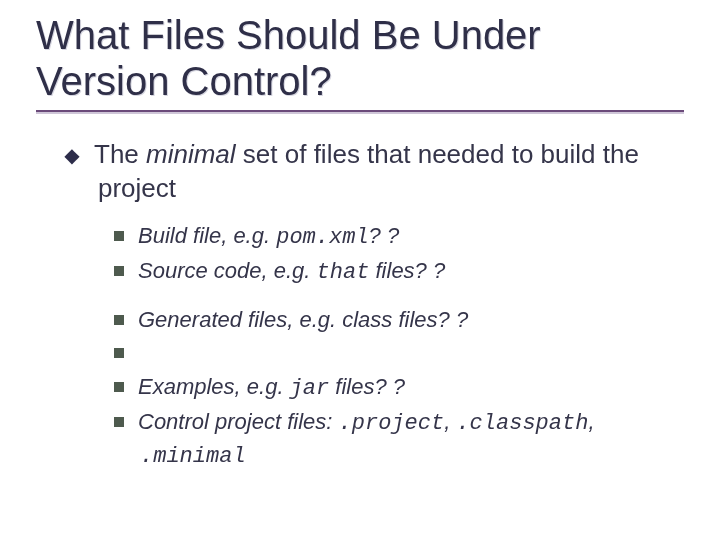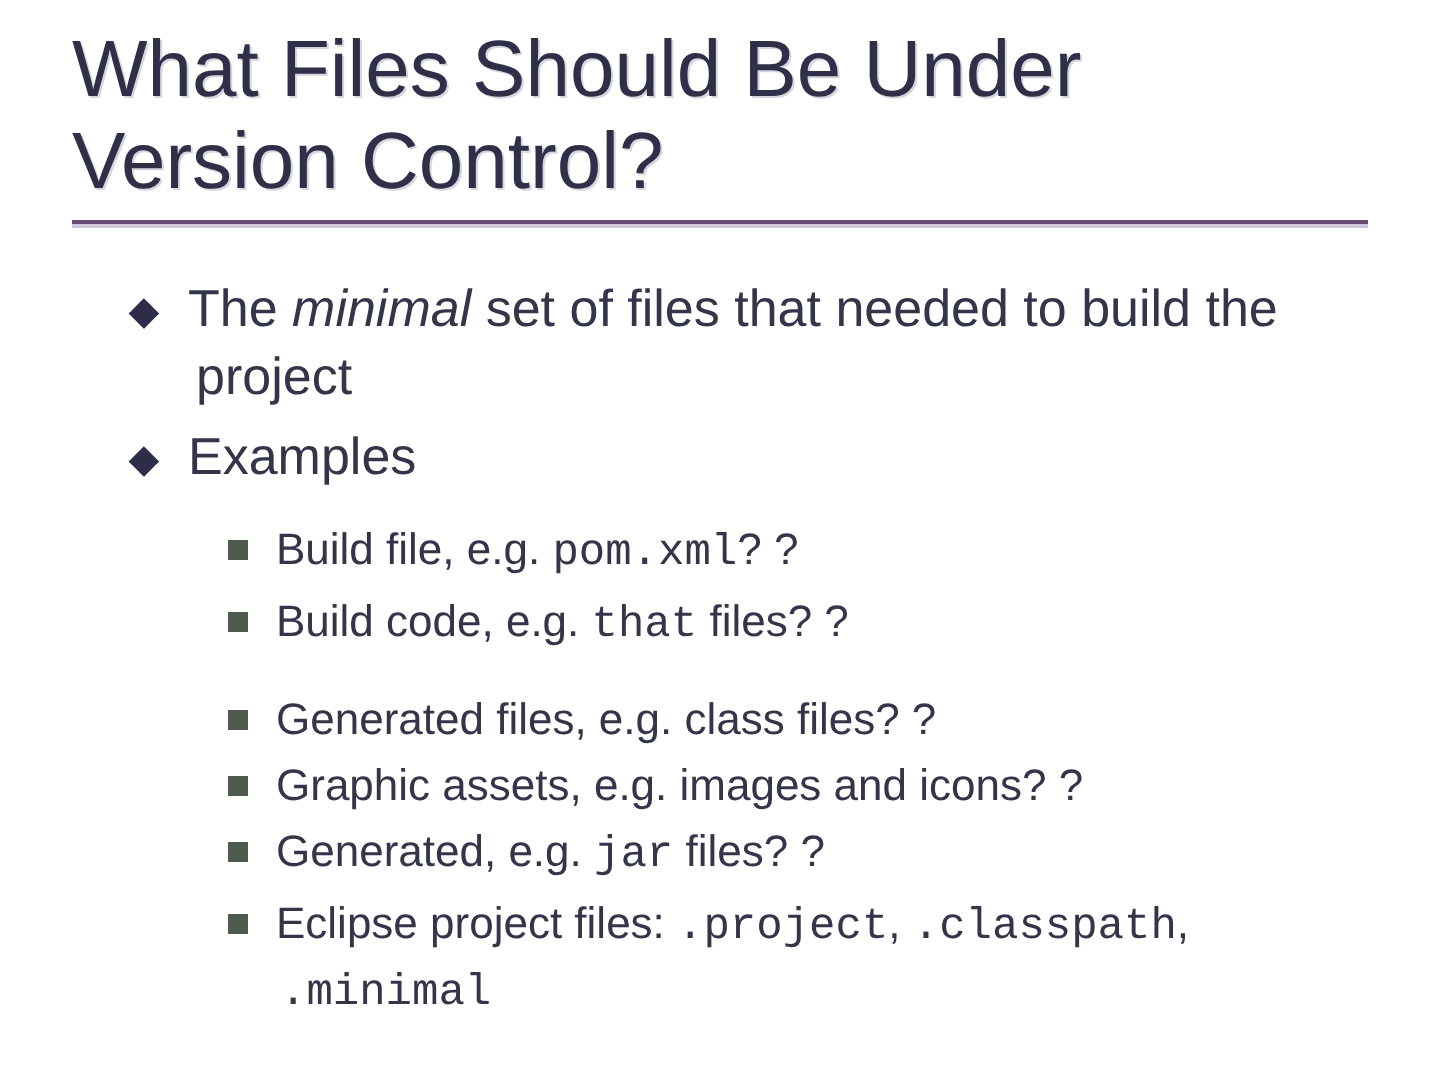--- a/index.html
+++ b/index.html
@@ -56,20 +56,21 @@
   .lvl2-wrap {
     margin-top: 14px;
     padding-left: 50px;
     font-size: 22px;
     line-height: 1.42;
   }
   .lvl2 {
     margin: 2px 0;
     padding-left: 26px;
     text-indent: -26px;
+    font-style: italic;
   }
   .lvl2.gap {
     margin-top: 16px;
   }
   .square {
     display: inline-block;
     width: 10px;
     height: 10px;
     background: #4e5a4e;
     margin-right: 14px;
@@ -86,45 +87,42 @@
 
   <h1 class="title">What Files Should Be Under Version Control?</h1>
   <div class="rule"></div>
 
   <div class="body">
 
     <div class="lvl1">
       <span class="diamond">◆</span><span>The </span><span class="ital">minimal</span><span> set of files that needed to build the project</span>
     </div>
 
-    <div class="lvl1">
-      <span class="diamond">◆</span><span>Examples</span>
-    </div>
 
     <div class="lvl2-wrap">
 
       <div class="lvl2">
         <span class="square"></span><span>Build file, e.g. </span><span class="mono">pom.xml</span><span>? ?</span>
       </div>
 
       <div class="lvl2">
-        <span class="square"></span><span>Build code, e.g. </span><span class="mono">that</span><span> files? ?</span>
+        <span class="square"></span><span>Source code, e.g. </span><span class="mono">that</span><span> files? ?</span>
       </div>
 
       <div class="lvl2 gap">
         <span class="square"></span><span>Generated files, e.g. class files? ?</span>
       </div>
 
       <div class="lvl2">
-        <span class="square"></span><span>Graphic assets, e.g. images and icons? ?</span>
+        <span class="square"></span>
       </div>
 
       <div class="lvl2">
-        <span class="square"></span><span>Generated, e.g. </span><span class="mono">jar</span><span> files? ?</span>
+        <span class="square"></span><span>Examples, e.g. </span><span class="mono">jar</span><span> files? ?</span>
       </div>
 
       <div class="lvl2">
-        <span class="square"></span><span>Eclipse project files: </span><span class="mono">.project</span><span>, </span><span class="mono">.classpath</span><span>, </span><span class="mono">.minimal</span>
+        <span class="square"></span><span>Control project files: </span><span class="mono">.project</span><span>, </span><span class="mono">.classpath</span><span>, </span><span class="mono">.minimal</span>
       </div>
 
     </div>
   </div>
 </div>
 
 </body></html>

